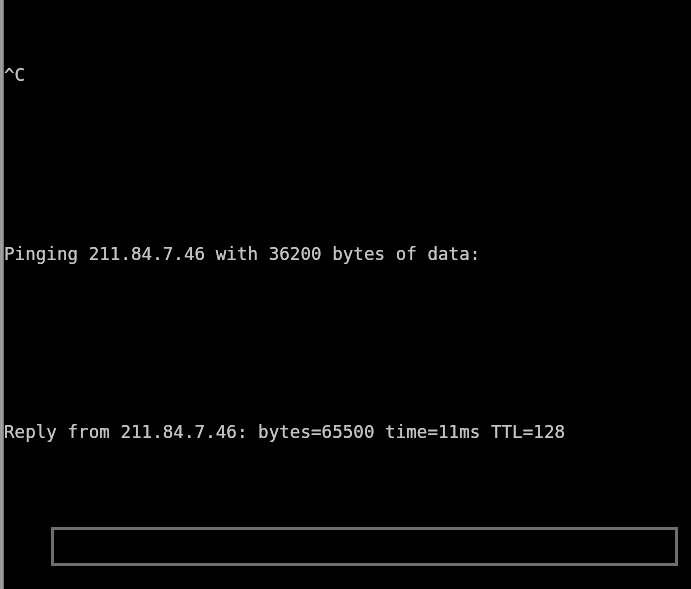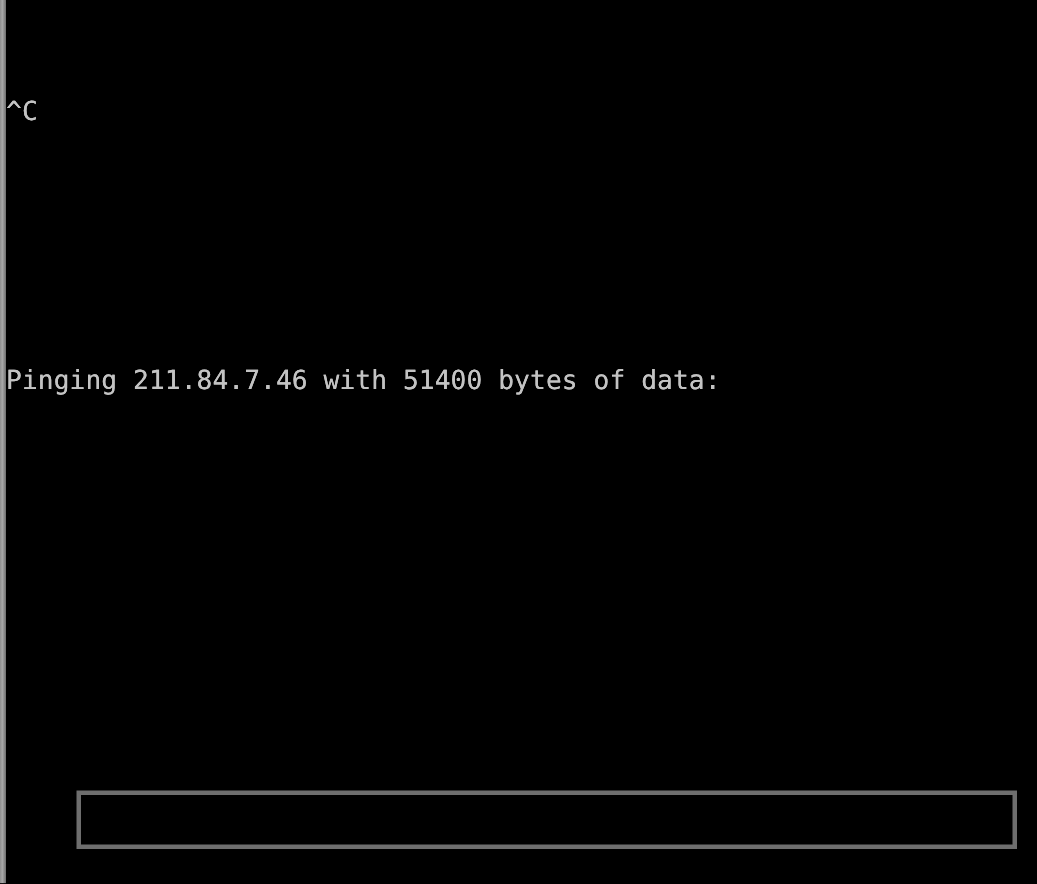--- a/index.html
+++ b/index.html
@@ -65,22 +65,23 @@
 </head>
 <body>
 
 <div id="console">
 
   <div id="left-edge"></div>
 
   <div id="screen-text">
     <span class="line">^C</span>
     <span class="line blank"></span>
-    <span class="line">Pinging 211.84.7.46 with 51400 bytes of data:</span>
+    <span class="line">Pinging 211.84.7.46 with 36200 bytes of data:</span>
     <span class="line blank"></span>
+    <span class="line">Reply from 211.84.7.46: bytes=65500 time=11ms TTL=128</span>
     
     
     
     
     
     
     
     
     
     

